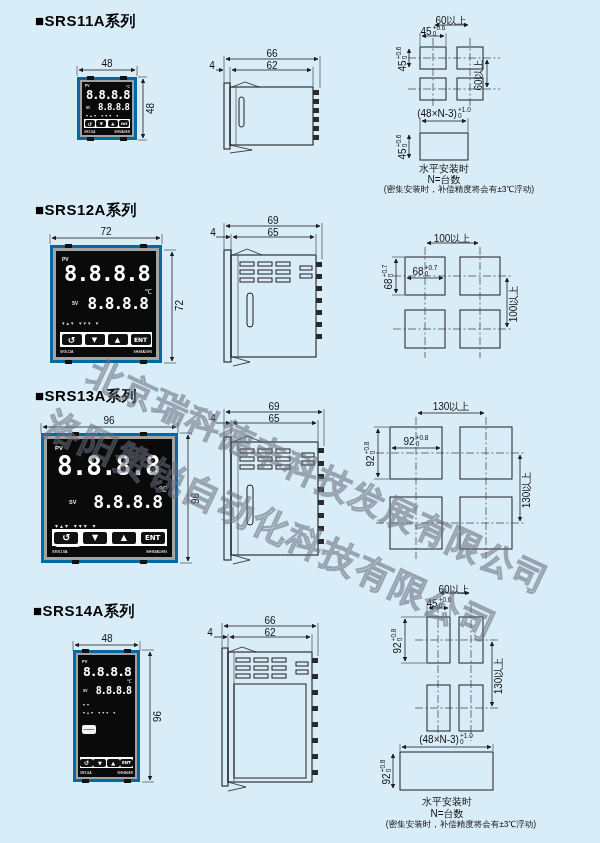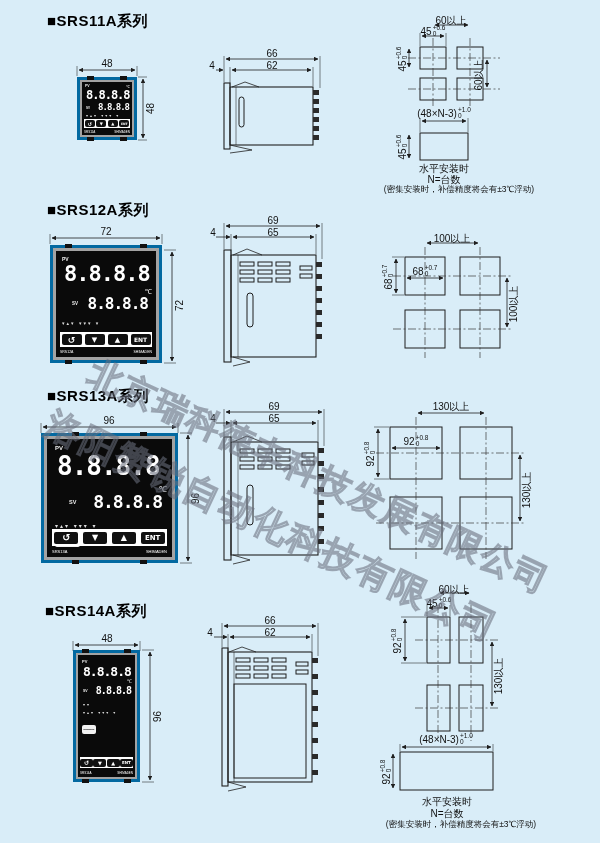--- a/index.html
+++ b/index.html
@@ -1,19 +1,19 @@
 <!DOCTYPE html>
 <html><head>
 <meta charset="utf-8">
 <style>
   html,body{margin:0;padding:0;}
   body{width:600px;height:843px;position:relative;overflow:hidden;background:#d9edf8;
        font-family:"Liberation Sans",sans-serif;color:#111;}
   .sec{position:absolute;left:0;width:600px;}
-  .hdr{position:absolute;font-size:15px;font-weight:bold;color:#000;letter-spacing:.5px;margin-left:12px;}
+  .hdr{position:absolute;font-size:15px;font-weight:bold;color:#000;letter-spacing:.5px;}
   svg.draw{position:absolute;left:0;top:0;}
   .dl{stroke:#1f1f1f;stroke-width:.8;fill:none;}
   .xl{stroke:#1f1f1f;stroke-width:.55;fill:none;}
   .dr{fill:none;stroke:#1f1f1f;stroke-width:1.1;}
   .cr{fill:none;stroke:#1f1f1f;stroke-width:1;}
   .dc{stroke:#3a3a3a;stroke-width:.7;fill:none;stroke-dasharray:8 2.5 2 2.5;}
   .tm{fill:#2a2a2a;}
   .dim{position:absolute;display:flex;align-items:center;justify-content:center;
        font-size:10px;white-space:nowrap;color:#111;}
   .dim .tol{display:inline-flex;flex-direction:column;font-size:6.5px;line-height:6px;margin-left:1px;}

